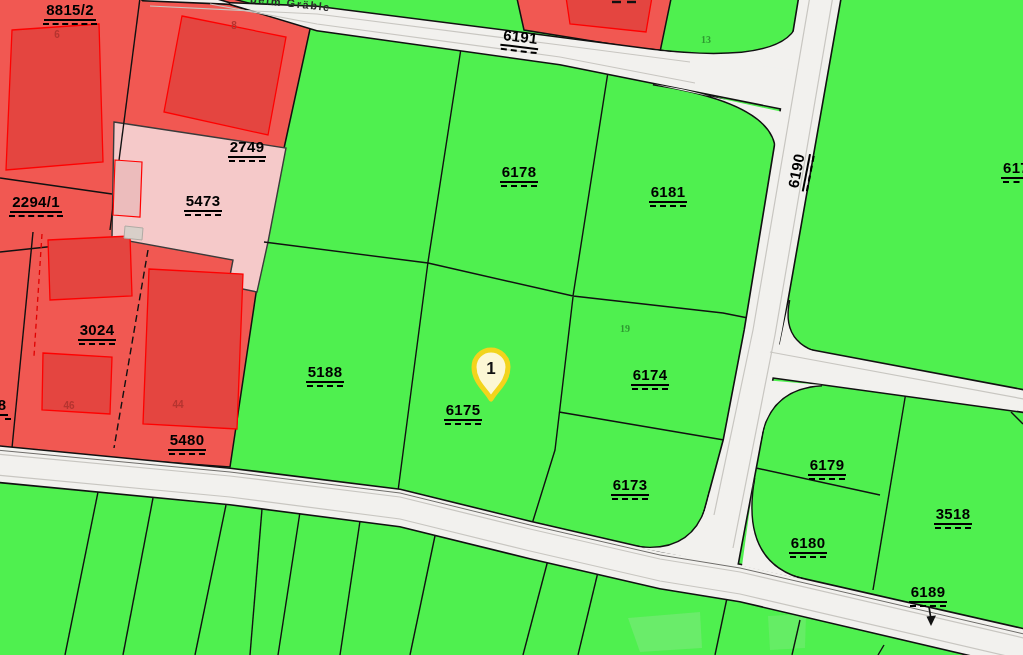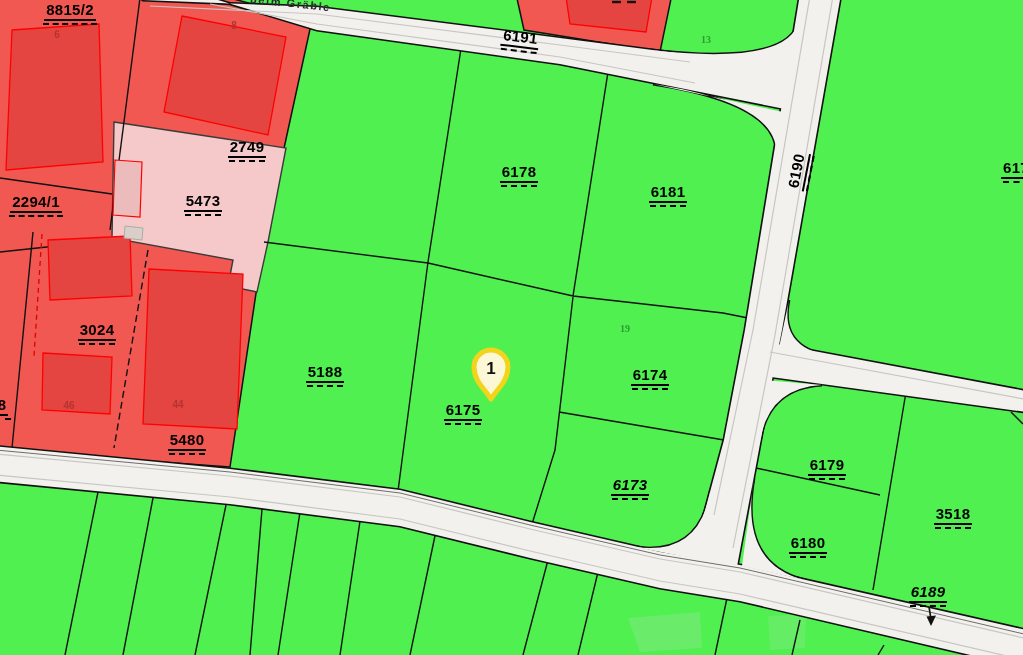--- a/index.html
+++ b/index.html
@@ -166,33 +166,33 @@
         </div></div>
       <div class="plabel" style="left: 270px; top: 364px;"><span class="t">5188</span><div class="dwrap">
           <div class="d" style="width: 36px;"></div>
         </div></div>
       <div class="plabel" style="left: 408px; top: 402px;"><span class="t">6175</span><div class="dwrap">
           <div class="d" style="width: 36px;"></div>
         </div></div>
       <div class="plabel" style="left: 595px; top: 367px;"><span class="t">6174</span><div class="dwrap">
           <div class="d" style="width: 36px;"></div>
         </div></div>
-      <div class="plabel" style="left: 575px; top: 477px; font-style: italic;"><span class="t">6173</span><div class="dwrap">
+      <div class="plabel" style="left: 575px; top: 477px;"><span class="t">6173</span><div class="dwrap">
           <div class="d" style="width: 36px;"></div>
         </div></div>
       <div class="plabel" style="left: 772px; top: 429px; margin-top: 28px;"><span class="t">6179</span><div class="dwrap">
           <div class="d" style="width: 36px;"></div>
         </div></div>
       <div class="plabel" style="left: 753px; top: 535px;"><span class="t">6180</span><div class="dwrap">
           <div class="d" style="width: 36px;"></div>
         </div></div>
       <div class="plabel" style="left: 898px; top: 506px;"><span class="t">3518</span><div class="dwrap">
           <div class="d" style="width: 36px;"></div>
         </div></div>
-      <div class="plabel" style="left: 873px; top: 584px; font-style: italic;"><span class="t">6189</span><div class="dwrap">
+      <div class="plabel" style="left: 873px; top: 584px;"><span class="t">6189</span><div class="dwrap">
           <div class="d" style="width: 36px;"></div>
         </div></div>
       <div class="plabel" style="left: 961px; top: 160px;"><span class="t">617</span><div class="dwrap">
           <div class="d" style="width: 27px;"></div>
         </div></div>
       <div class="plabel" style="left: 465px; top: 29px; transform: rotate(7deg);"><span class="t">6191</span><div class="dwrap">
           <div class="d" style="width: 36px;"></div>
         </div></div>
       <div class="plabel" style="left: 745px; top: 160px; transform: rotate(-79deg);"><span class="t">6190</span><div class="dwrap">
           <div class="d" style="width: 36px;"></div>

